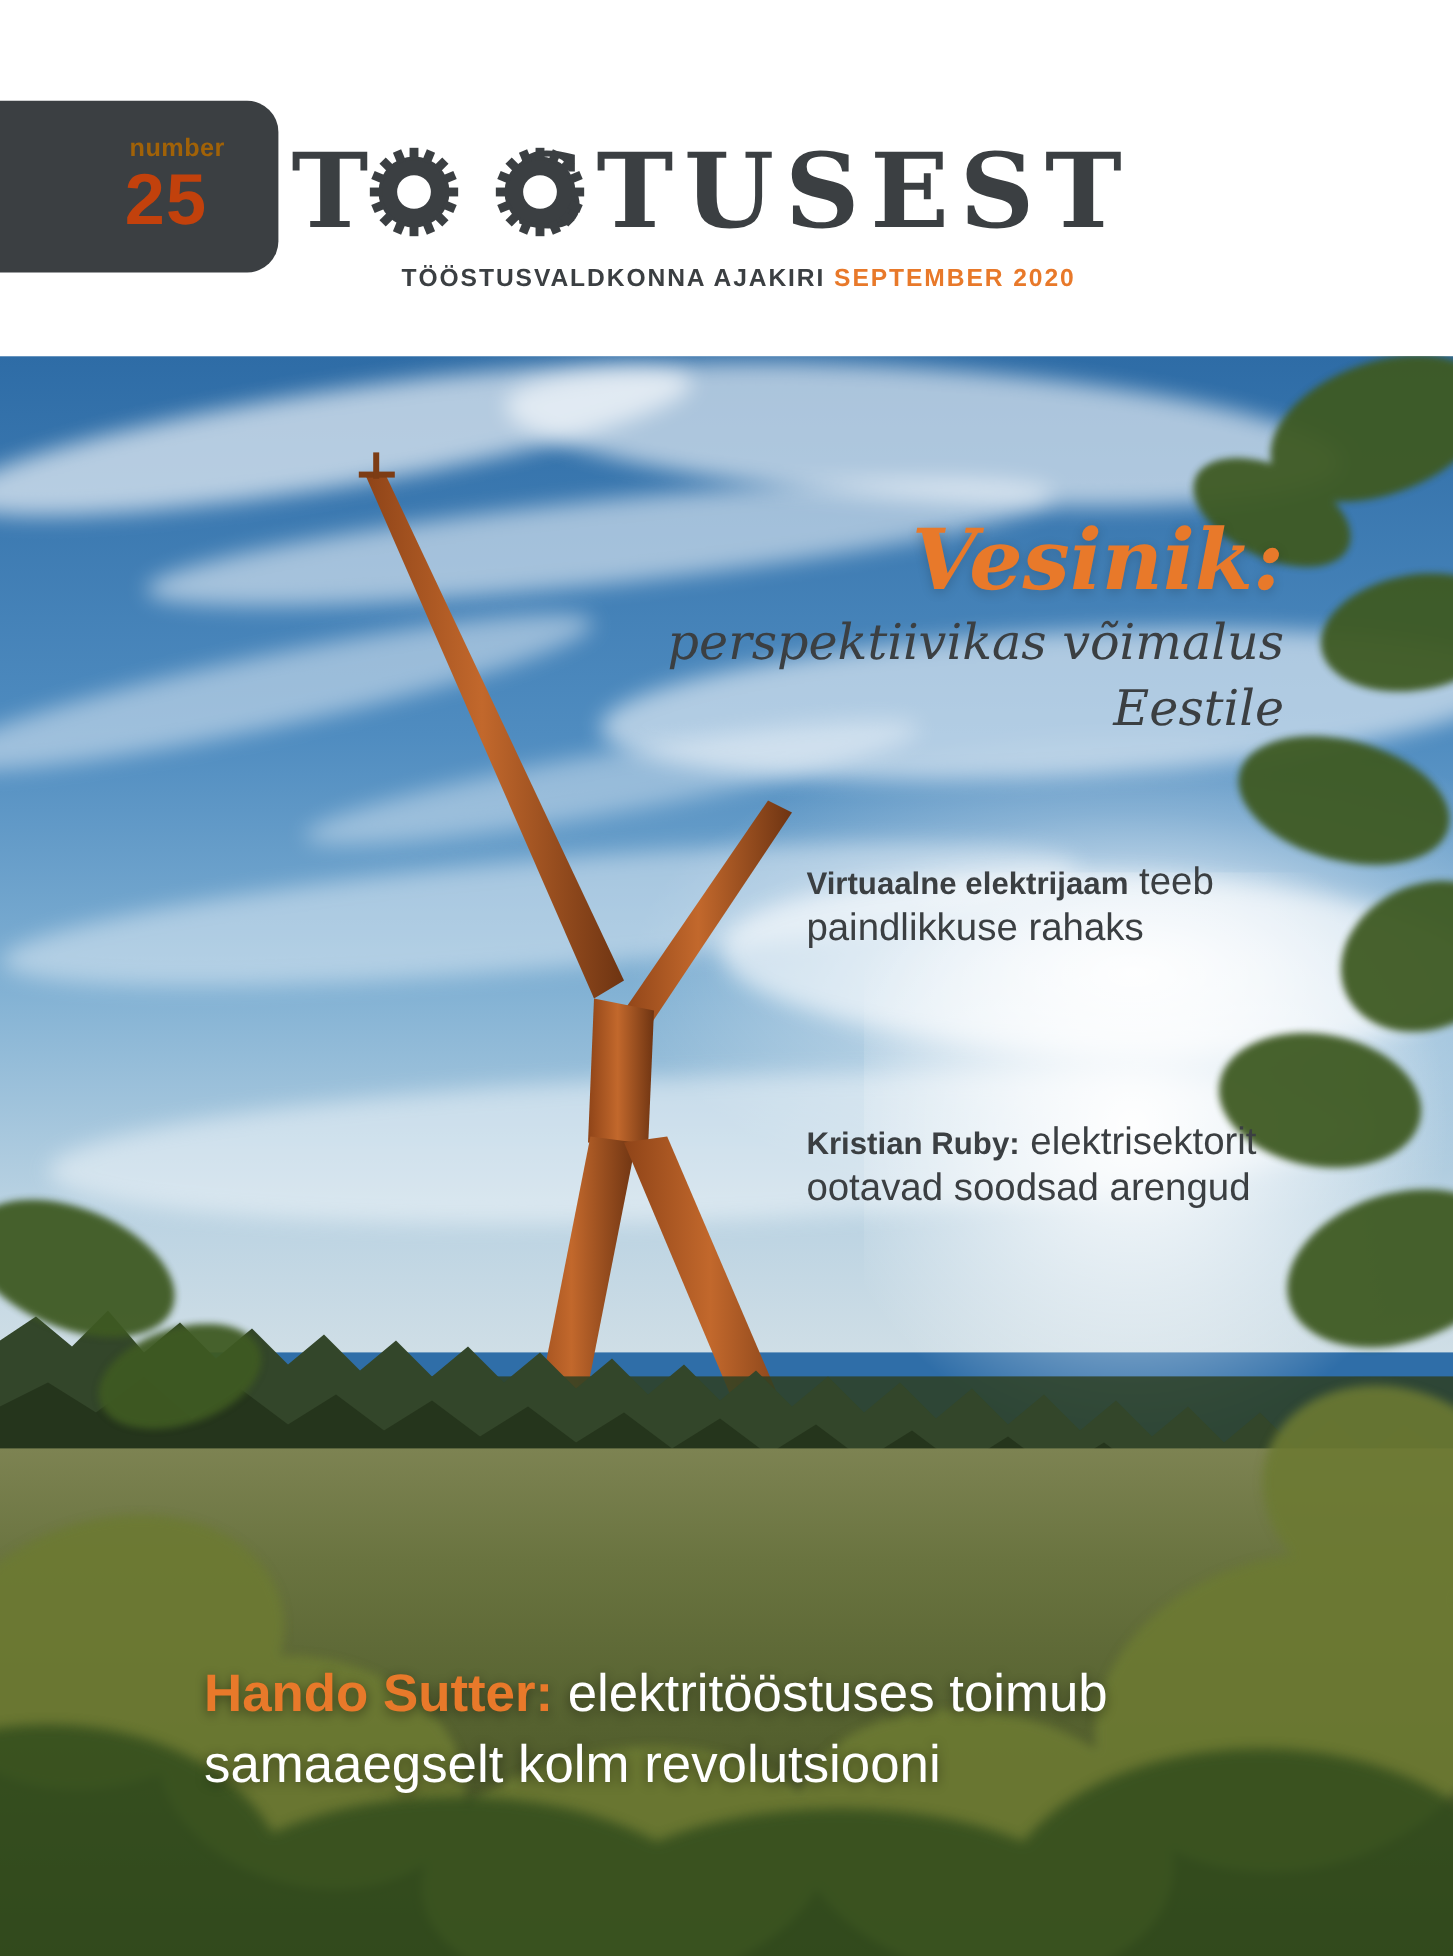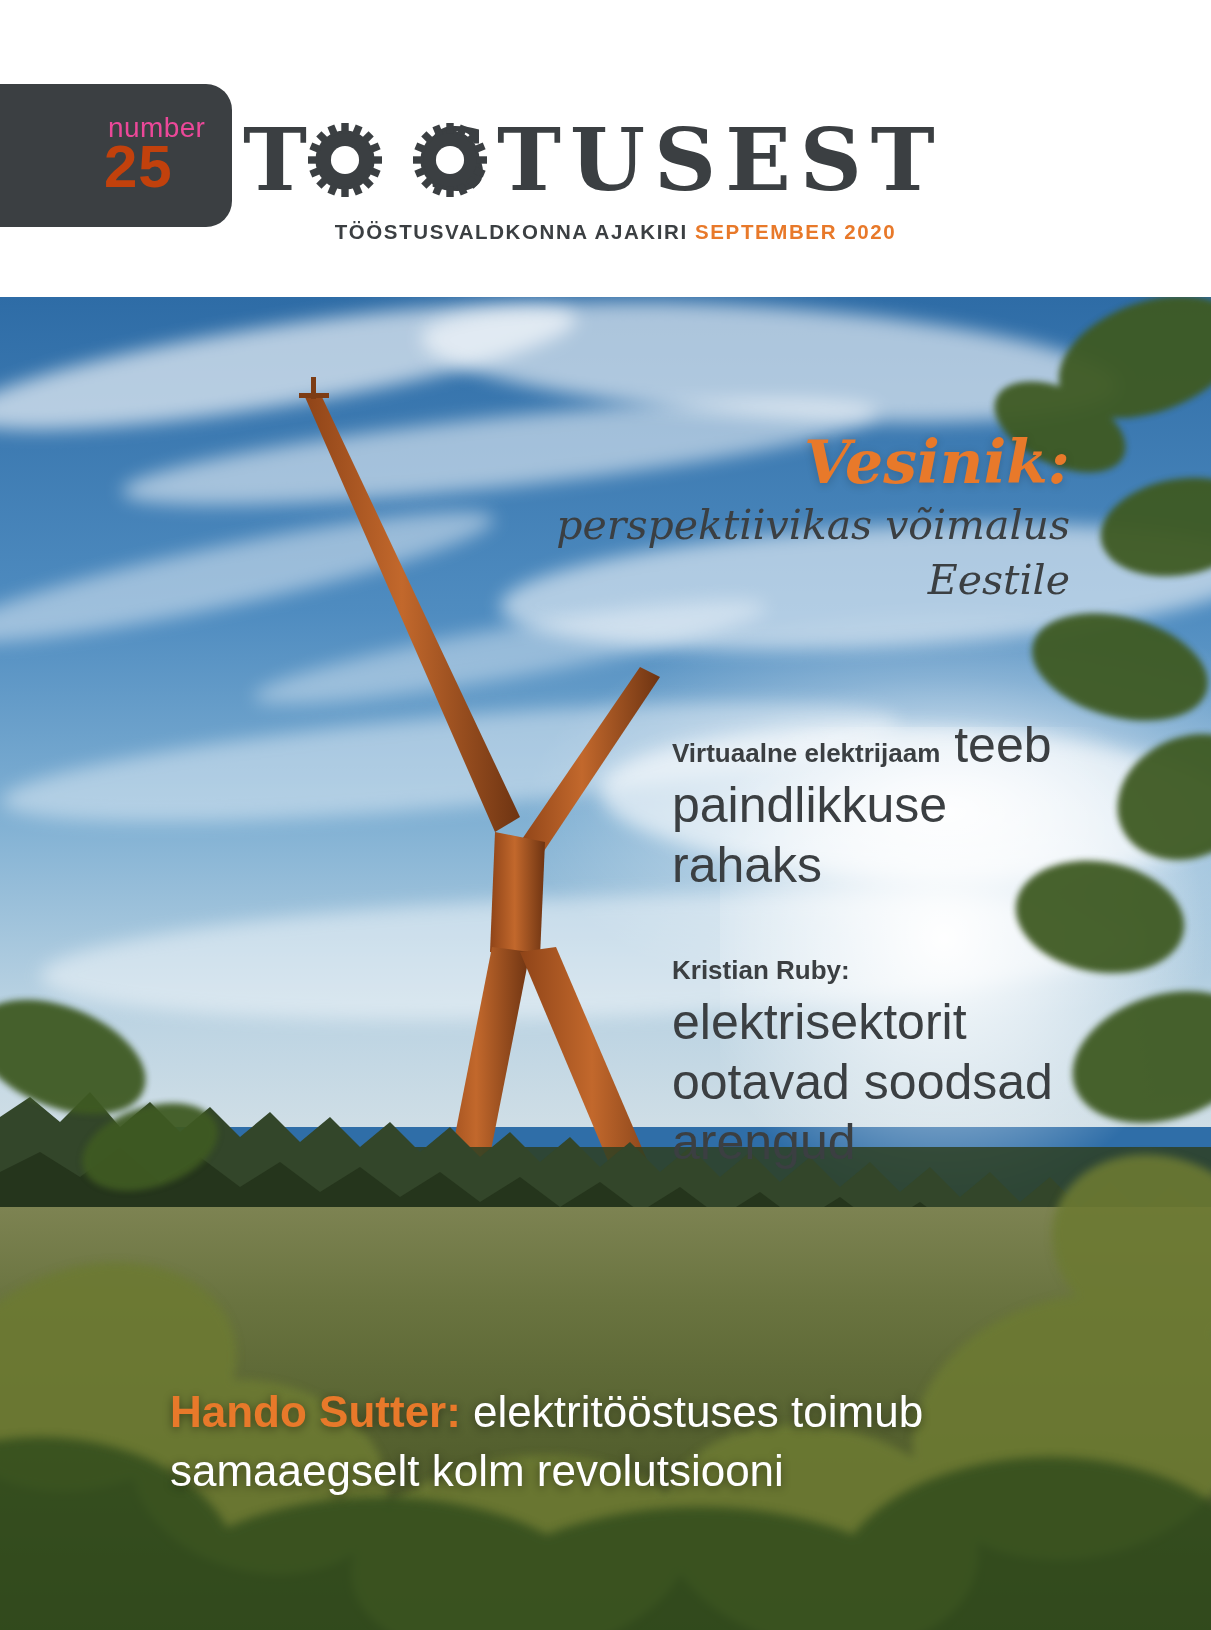--- a/index.html
+++ b/index.html
@@ -31,24 +31,24 @@
     width: 232px;
     height: 143px;
     background: #3b3f42;
     border-top-right-radius: 26px;
     border-bottom-right-radius: 26px;
   }
   .issue-word {
     position: absolute;
     left: 108px;
     top: 112px;
-    font-size: 28px;
-    color: #ec4899;
+    font-size: 21px;
+    color: #a16207;
     letter-spacing: 0.4px;
-    font-weight: 400;
+    font-weight: 700;
   }
   .issue-number {
     position: absolute;
     left: 104px;
     top: 137px;
     font-size: 60px;
     font-weight: 700;
     color: #c2410c;
     letter-spacing: 1px;
     line-height: 1;
@@ -167,21 +167,21 @@
     position: absolute;
     left: 470px;
     top: 135px;
     width: 600px;
     text-align: right;
   }
   .headline .kicker {
     font-family: "DejaVu Serif", serif;
     font-style: italic;
     font-weight: 700;
-    font-size: 60px;
+    font-size: 70px;
     color: #e8792a;
     line-height: 1;
     letter-spacing: 0px;
     display: block;
     text-shadow: 0 2px 10px rgba(0,0,0,0.18);
   }
   .headline .sub {
     font-family: "DejaVu Serif", serif;
     font-style: italic;
     font-size: 41px;
@@ -199,21 +199,21 @@
     color: #3b3f42;
     line-height: 1.2;
   }
   .teaser-1 { left: 672px; top: 418px; }
   .teaser-2 { left: 672px; top: 635px; }
   .teaser .t-lead {
     font-size: 26px;
     font-weight: 700;
   }
   .teaser .t-rest {
-    font-size: 50px;
+    font-size: 32px;
     font-weight: 400;
   }
 
   .bottom-line {
     position: absolute;
     left: 170px;
     top: 1085px;
     width: 930px;
     color: #ffffff;
     font-size: 44px;

